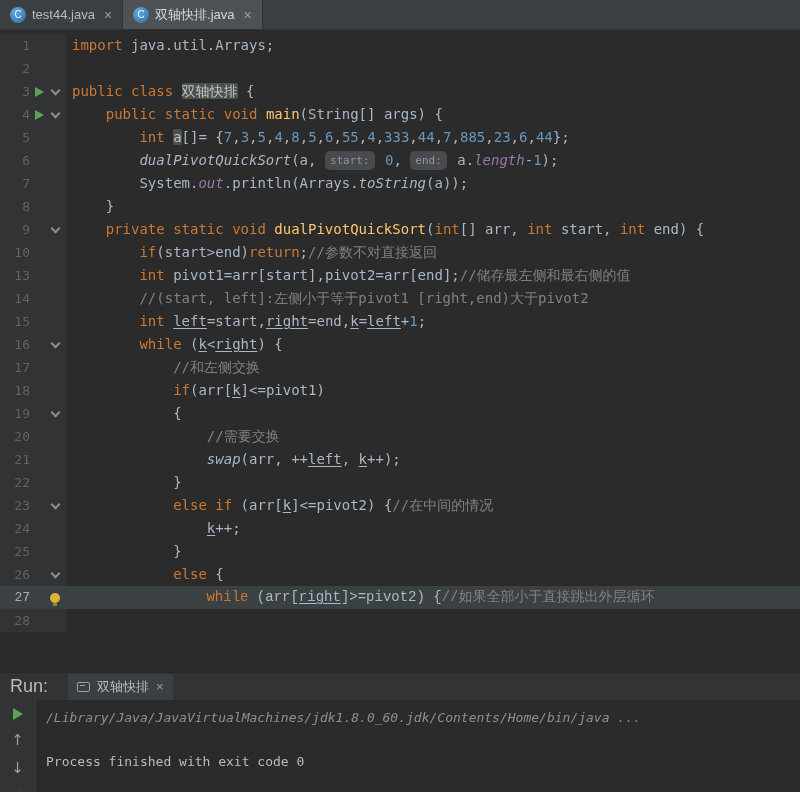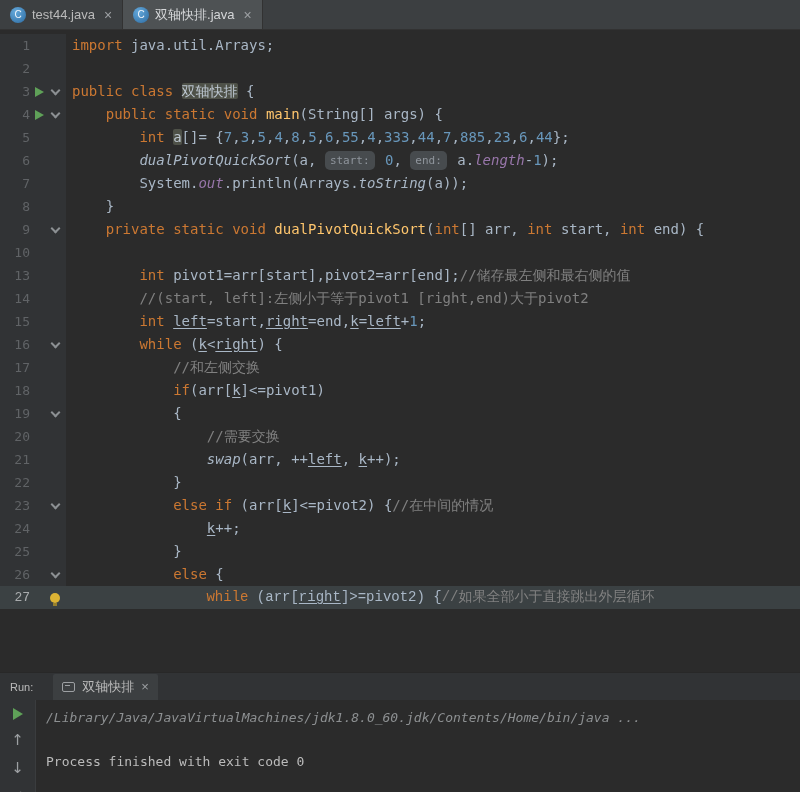--- a/index.html
+++ b/index.html
@@ -50,21 +50,21 @@
   .tk-fldit{ color: #9876aa; font-style: italic; }
   .tk-und  { color: #a9b7c6; text-decoration: underline; text-underline-offset: 2px; }
   .tk-occ  { color: #bcc6d0; background: #4e5148; border-radius: 2px; }
   .tk-hint { background: #474b4e; color: #8f959c; border-radius: 5px; font-size: 11px;
              padding: 3px 5px; margin-right: 2px; position: relative; top: -1px; }
 
   
   .run-header { flex: 0 0 28px; background: #313335; border-top: 1px solid #282828;
                 display: flex; align-items: center; padding: 0 10px; gap: 20px;
                 font-family: "Liberation Sans", sans-serif; }
-  .run-label { color: #bbbbbb; font-size: 11px; }
+  .run-label { color: #bbbbbb; font-size: 18px; }
   .run-tab { display: flex; align-items: center; gap: 7px; background: #3c3f41;
              padding: 4px 9px; border-radius: 2px 2px 0 0; }
   .run-tab-label { color: #bbbbbb; font-size: 13px; }
   .console-icon { width: 13px; height: 10px; border: 1px solid #9da0a3; border-radius: 2px;
                   position: relative; }
   .console-icon::after { content: ""; position: absolute; left: 2px; top: 2px; width: 5px;
                          height: 1px; background: #9da0a3; }
   .run-tab-close { color: #9da0a3; font-size: 13px; }
 
   
@@ -184,20 +184,21 @@
             </span>
           </span>
           <span class="code"><span class="tk-pl">    </span><span class="tk-kw">private static void </span><span class="tk-fn">dualPivotQuickSort</span><span class="tk-pl">(</span><span class="tk-kw">int</span><span class="tk-pl">[] arr, </span><span class="tk-kw">int</span><span class="tk-pl"> start, </span><span class="tk-kw">int</span><span class="tk-pl"> end) {</span></span>
         </div>
         <div class="line">
           <span class="gut">
             <span class="ln">10</span>
             <span class="slot"></span>
             <span class="slot2"></span>
           </span>
+          <span class="code"><span class="tk-pl">        </span><span class="tk-kw">if</span><span class="tk-pl">(start&gt;end)</span><span class="tk-kw">return</span><span class="tk-pl">;</span><span class="tk-cmt">//参数不对直接返回</span></span>
         </div>
         <div class="line">
           <span class="gut">
             <span class="ln">13</span>
             <span class="slot"></span>
             <span class="slot2"></span>
           </span>
           <span class="code"><span class="tk-pl">        </span><span class="tk-kw">int</span><span class="tk-pl"> pivot1=arr[start],pivot2=arr[end];</span><span class="tk-cmt">//储存最左侧和最右侧的值</span></span>
         </div>
         <div class="line">
@@ -314,20 +315,28 @@
         </div>
         <div class="line current">
           <span class="gut">
             <span class="ln">27</span>
             <span class="slot"></span>
             <span class="slot2">
               <span class="bulb"></span>
             </span>
           </span>
           <span class="code"><span class="tk-pl">                </span><span class="tk-kw">while</span><span class="tk-pl"> (arr[</span><span class="tk-und">right</span><span class="tk-pl">]&gt;=pivot2) {</span><span class="tk-cmt">//如果全部小于直接跳出外层循环</span></span>
+        </div>
+        <div class="line">
+          <span class="gut">
+            <span class="ln">28</span>
+            <span class="slot"></span>
+            <span class="slot2"></span>
+          </span>
+          <span class="code"></span>
         </div>
       </div>
   </div>
 
   <div class="run-header">
     <span class="run-label">Run:</span>
     <div class="run-tab">
       <span class="console-icon"></span>
       <span class="run-tab-label">双轴快排</span>
       <span class="run-tab-close">×</span>

